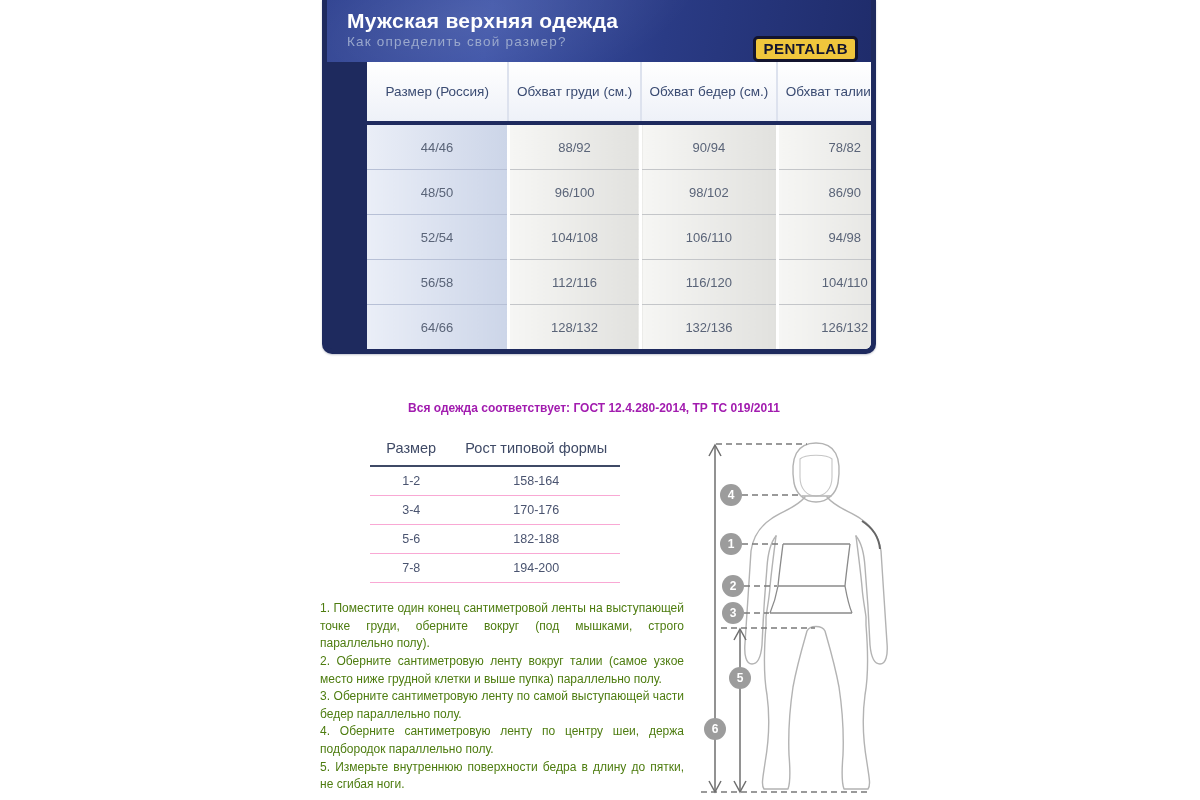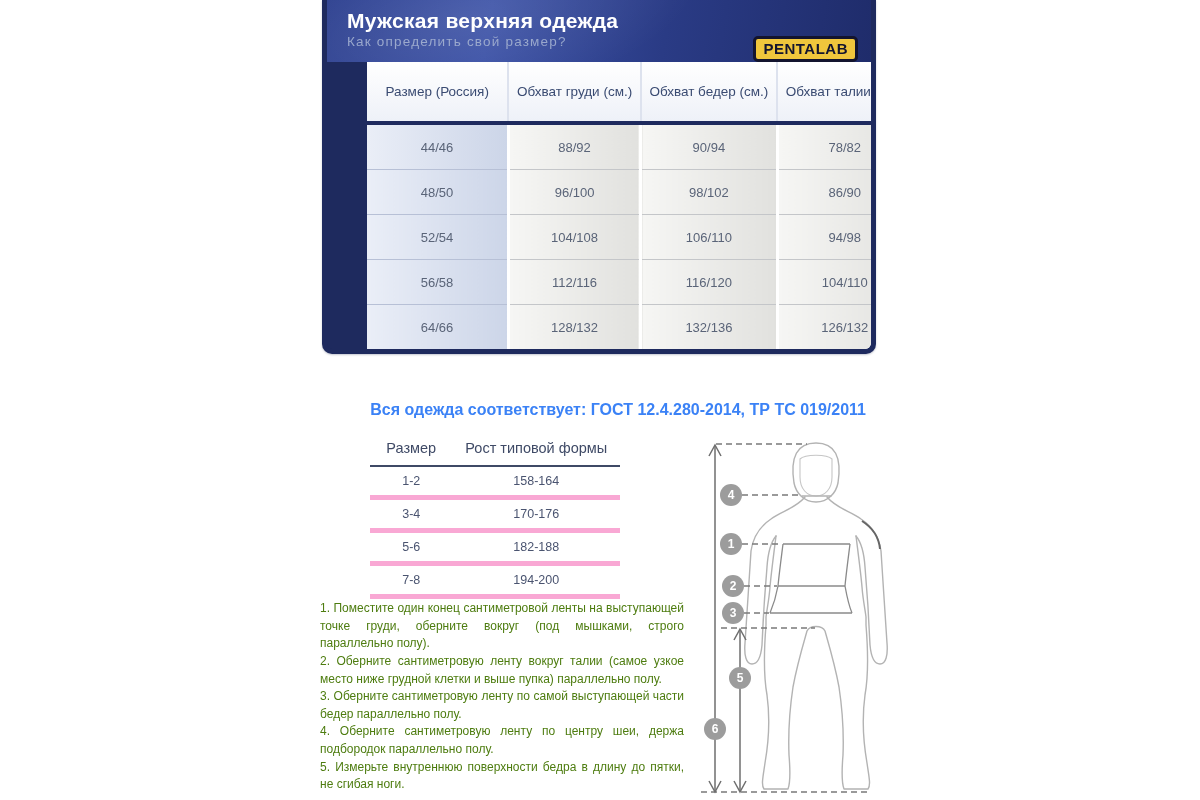--- a/index.html
+++ b/index.html
@@ -27,31 +27,31 @@
          border-bottom:4px solid #1e2a5e;border-left:2px solid #dde2ee;}
   table.size th:first-child{border-left:none;width:26%;}
   table.size td{height:42px;text-align:center;font-size:13px;color:#5a6478;
          background:linear-gradient(90deg,#f6f6f4,#e1e1de);
          border-top:1px solid #c4c6c9;border-left:3px solid #ffffff;}
   table.size td:first-child{background:linear-gradient(90deg,#eaeef7,#ccd5e8);
          border-left:none;border-top:1px solid #b7c0d6;}
   table.size tbody tr:first-child td{border-top:none;}
   .round-bottom{border-radius:0 0 6px 6px;overflow:hidden;}
 
-  .compliance{position:absolute;left:322px;top:401px;width:544px;text-align:right;
-              font-size:16px;font-weight:bold;color:#3b82f6;}
+  .compliance{position:absolute;left:322px;top:401px;width:544px;text-align:center;
+              font-size:12px;font-weight:bold;color:#a21caf;}
 
   
   .height-block{position:absolute;left:370px;top:436px;width:250px;}
   table.height{width:100%;border-collapse:collapse;}
   table.height th{font-size:14.5px;font-weight:400;color:#3f4a66;text-align:center;
         padding:4px 0 9px;border-bottom:2px solid #3f4a66;}
   table.height th:first-child{width:33%;margin-top:16px;}
   table.height td{height:26px;text-align:center;font-size:12.5px;color:#4a5470;
-        border-bottom:5px solid #f9a8d4;}
+        border-bottom:1px solid #f9a8d4;}
 
   
   .instructions{position:absolute;left:320px;top:600px;width:364px;}
   .instr{font-size:12px;line-height:1.47;color:#4d7c0f;text-align:justify;}
 
   
   .diagram{position:absolute;left:695px;top:425px;width:250px;height:375px;}
   .sil{stroke:#b3b3b3;fill:none;stroke-width:1.4;stroke-linecap:round;stroke-linejoin:round;}
   .sil2{stroke:#c6c6c6;fill:none;stroke-width:1.1;}
   .meas{stroke:#8a8a8a;fill:none;stroke-width:1.3;}

